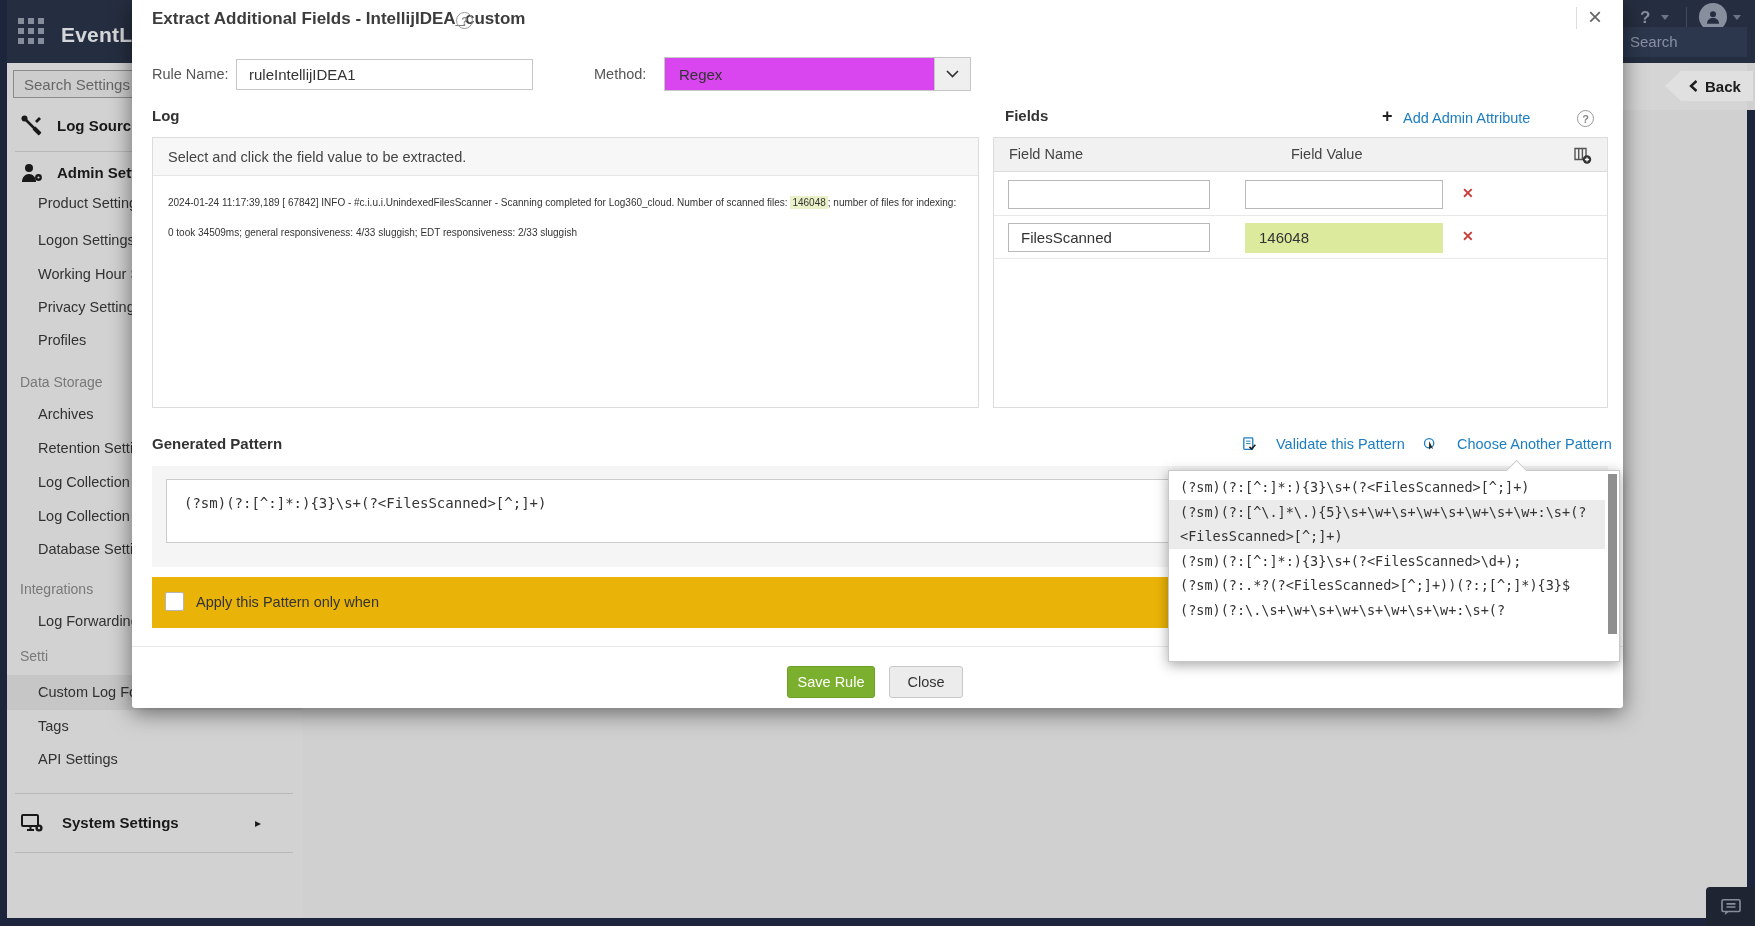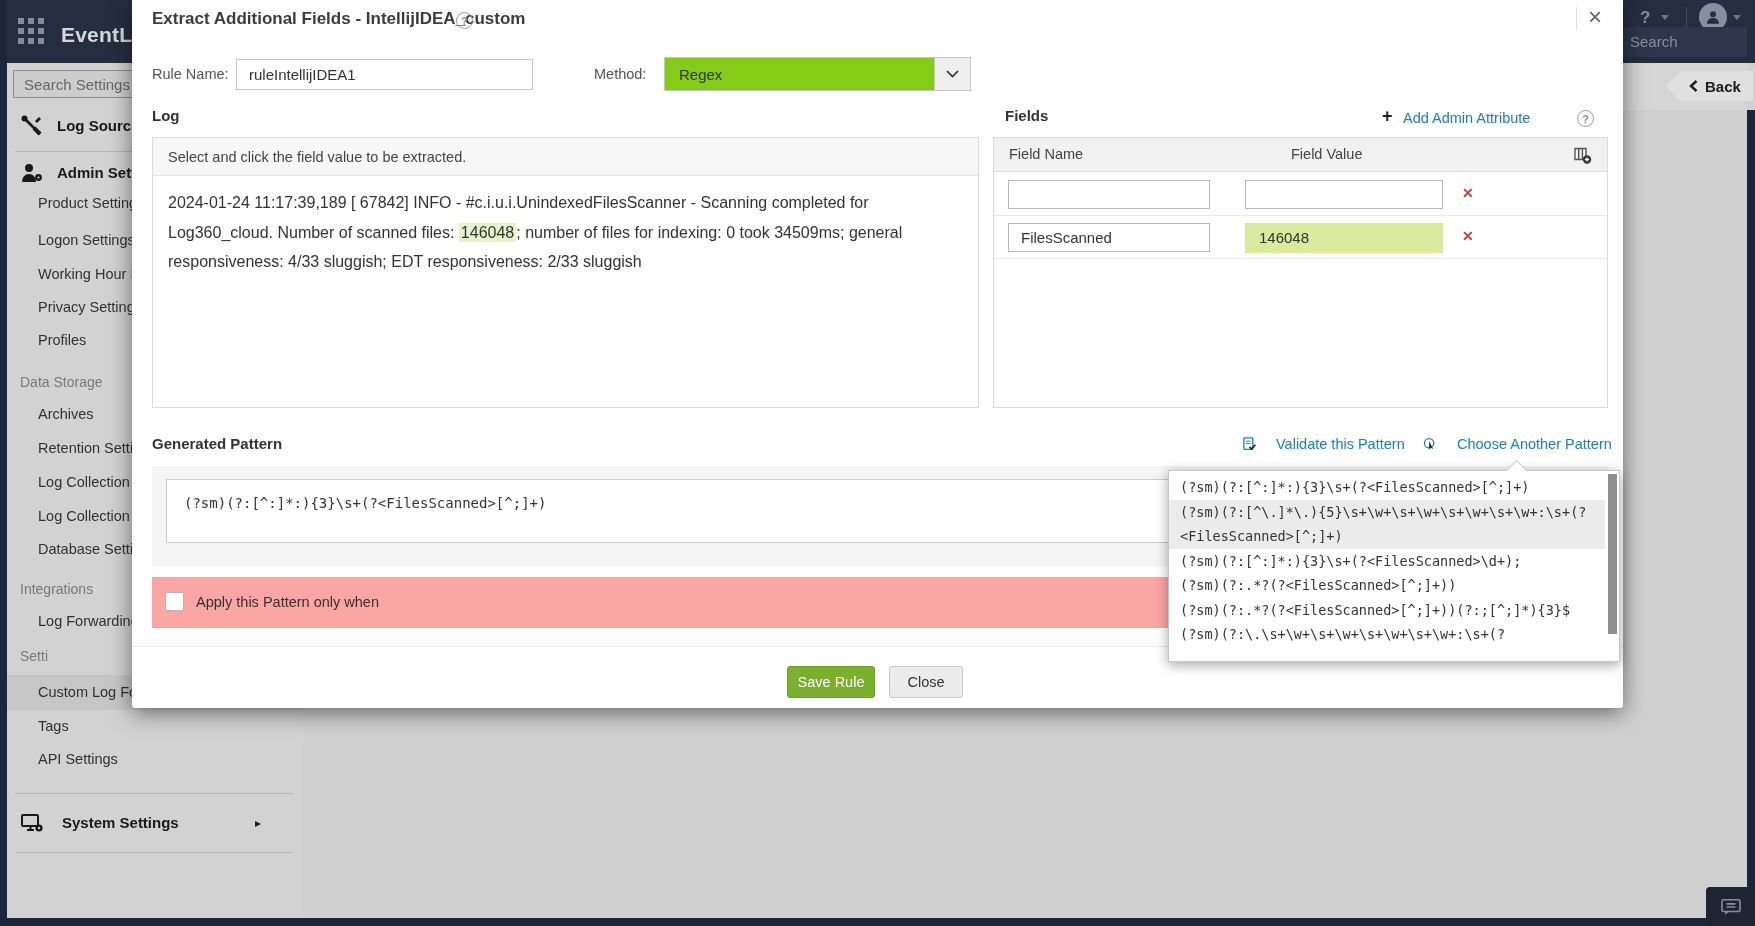--- a/index.html
+++ b/index.html
@@ -61,30 +61,30 @@
     justify-content:center; cursor:pointer; }
   #m-help { left:324px; top:12px; }
   #m-vline { left:1444px; top:7px; width:1px; height:22px; background:#ddd; }
   #m-close { left:1450px; top:2px; width:26px; height:30px; font-size:24px; font-weight:200;
     color:#666; text-align:center; cursor:pointer; line-height:30px; }
   .lbl { font-size:14.5px; color:#555; }
   #rule-lbl { left:20px; top:66px; }
   #rule-input { left:104px; top:59px; width:297px; height:31px; border:1px solid #c6c6c6;
     font-size:15px; color:#333; padding:0 12px; font-family:"Liberation Sans",sans-serif; }
   #method-lbl { left:462px; top:66px; }
-  #method-sel { left:532px; top:57px; width:307px; height:34px; border:1px solid #c6c6c6; background:#84cc16; cursor:pointer; }
+  #method-sel { left:532px; top:57px; width:307px; height:34px; border:1px solid #c6c6c6; background:#d946ef; cursor:pointer; }
   #method-val { position:absolute; left:14px; top:8px; font-size:15px; color:#333; }
   #method-chev { position:absolute; right:0; top:0; width:36px; height:32px; background:#efefef;
     border-left:1px solid #c6c6c6; display:flex; align-items:center; justify-content:center; }
   .sec-title { font-size:15px; font-weight:bold; color:#333; }
   #log-title { left:20px; top:107px; }
   #log-box { left:20px; top:137px; width:827px; height:271px; border:1px solid #dcdcdc; background:#fff; }
   #log-instr { height:38px; background:#f7f7f7; border-bottom:1px solid #e5e5e5;
     font-size:14.5px; color:#444; line-height:38px; padding-left:15px; }
-  #log-text { padding:12px 15px; font-size:16px; color:#333; line-height:29.5px; }
+  #log-text { padding:12px 15px; font-size:10px; color:#333; line-height:29.5px; }
   #log-hl { background:#e9f1c8; padding:1px 2px; cursor:pointer; }
   #fields-title { left:861px; top:107px;margin-left:12px; }
   #add-plus { left:1250px; top:106px; font-size:18px; font-weight:bold; color:#222; cursor:pointer; }
   .blue-link { font-size:14.5px; color:#1c7dc0; cursor:pointer; }
   #add-link { left:1271px; top:110px; }
   #f-help { left:1445px; top:110px; }
   #f-table { left:861px; top:137px; width:615px; height:271px; border:1px solid #dcdcdc; background:#fff; }
   #f-head { position:absolute; left:0; top:0; width:100%; height:34px; background:#f1f1f1; border-bottom:1px solid #dcdcdc; }
   .f-col { position:absolute; top:8px; font-size:14.5px; color:#444; }
   #f-colicon { position:absolute; left:578px; top:7px; width:20px; height:20px; cursor:pointer; }
@@ -95,21 +95,21 @@
   #green-cell { position:absolute; left:251px; top:7px; width:198px; height:30px; background:#dcea9e;
     font-size:15px; color:#333; line-height:30px; padding-left:14px; cursor:pointer; }
   #gp-title { left:20px; top:435px; }
   .ico-link { display:flex; align-items:center; gap:20px; cursor:pointer; }
   #validate-link { left:1111px; top:436px; }
   #choose-link { left:1291px; top:436px; }
   #pat-outer { left:20px; top:466px; width:1456px; height:101px; background:#f5f5f5; }
   #pat-inner { position:absolute; left:14px; top:13px; width:1426px; height:64px; background:#fff;
     border:1px solid #ccc; font-family:"DejaVu Sans Mono", monospace; font-size:14px; color:#333;
     padding:15px 17px; white-space:nowrap; overflow:hidden; }
-  #apply-bar { left:20px; top:577px; width:1456px; height:51px; background:#fca5a5; }
+  #apply-bar { left:20px; top:577px; width:1456px; height:51px; background:#eab308; }
   #apply-cb { position:absolute; left:13px; top:15px; width:19px; height:19px; background:#fff;
     border:1px solid #b5b5b5; border-radius:2px; cursor:pointer; }
   #apply-lbl { position:absolute; left:44px; top:17px; font-size:14.5px; color:#333; }
   #m-footer-line { left:0; top:646px; width:100%; border-top:1px solid #e8e8e8; }
   .btn { position:absolute; top:666px; height:32px; border-radius:3px; font-size:14.5px;
     font-family:"Liberation Sans",sans-serif; cursor:pointer; }
   #save-btn { left:655px; width:88px; background:#7bb02e; border:1px solid #6da026; color:#fff; }
   #close-btn { left:757px; width:74px; background:#ececec; border:1px solid #c8c8c8; color:#333; }
 
   
@@ -320,17 +320,16 @@
 
   <div class="abs" id="m-footer-line"></div>
   <button class="btn" id="save-btn">Save Rule</button>
   <button class="btn" id="close-btn">Close</button>
 </div>
 
 <div class="abs" id="dropdown">
   <div class="dd-item">(?sm)(?:[^:]*:){3}\s+(?&lt;FilesScanned&gt;[^;]+)</div>
   <div class="dd-item hover">(?sm)(?:[^\.]*\.){5}\s+\w+\s+\w+\s+\w+\s+\w+:\s+(?&lt;FilesScanned&gt;[^;]+)</div>
   <div class="dd-item">(?sm)(?:[^:]*:){3}\s+(?&lt;FilesScanned&gt;\d+);</div>
-  <div class="dd-item">(?sm)(?:.*?(?&lt;FilesScanned&gt;[^;]+))</div>
   <div class="dd-item">(?sm)(?:.*?(?&lt;FilesScanned&gt;[^;]+))(?:;[^;]*){3}$</div>
   <div class="dd-item">(?sm)(?:\.\s+\w+\s+\w+\s+\w+\s+\w+:\s+(?</div>
   <div id="dd-thumb"></div>
 </div>
 
 </body></html>

